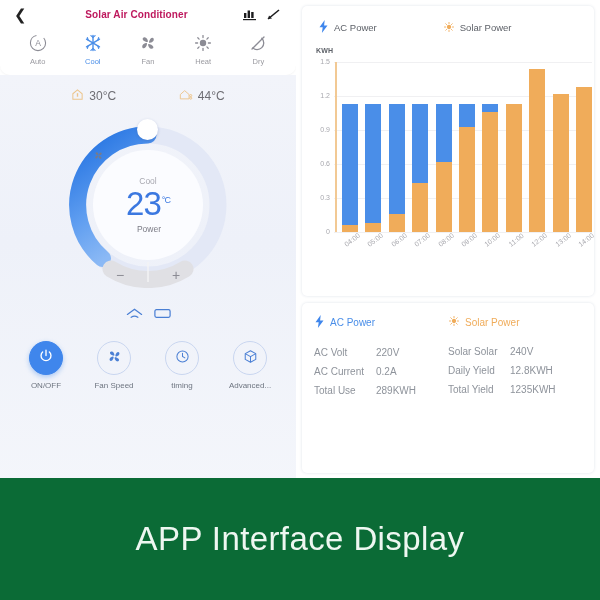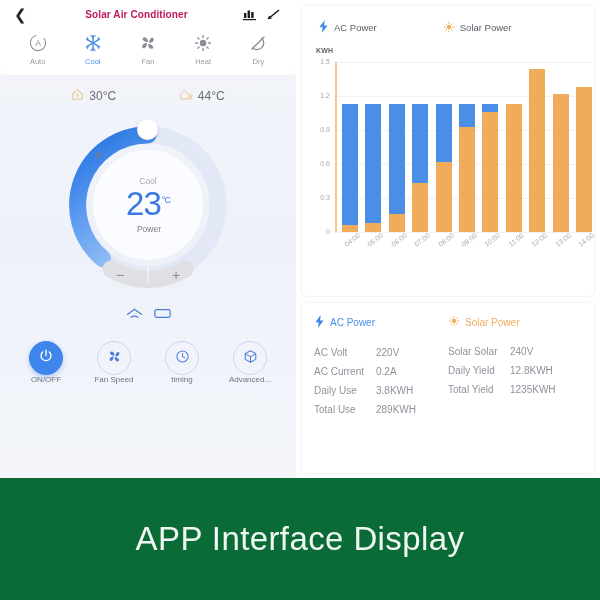--- a/index.html
+++ b/index.html
@@ -79,21 +79,21 @@
 
   
   .action-row { display:flex; justify-content:space-around; padding:17px 12px 0 12px; }
   .action-item { display:flex; flex-direction:column; align-items:center; width:58px; }
   .action-circle {
     width:34px; height:34px; border-radius:50%;
     border:1px solid #c9d6f0; background:transparent;
     display:flex; align-items:center; justify-content:center;
   }
   .action-circle.on { background:#3f86ec; border-color:#3f86ec; box-shadow:0 2px 5px rgba(63,134,236,.4); }
-  .action-label { font-size:8px; color:#6e7580; white-space:nowrap;text-align:center; }
+  .action-label { font-size:8px; color:#6e7580; margin-top:6px; white-space:nowrap;text-align:center; }
 
   
   .card {
     background:#ffffff; border-radius:5px;
     box-shadow:0 0 3px rgba(80,100,140,.18);
   }
   #chart-card { height:290px; padding:10px 8px 4px 8px; }
   .legend-row { display:flex; padding:4px 4px 0 8px; gap:66px; }
   .legend-item { display:flex; align-items:center; gap:5px; font-size:9.5px; color:#5d6168; }
   .kwh-label { font-size:7px; font-weight:bold; color:#5d6168; margin:12px 0 0 6px; letter-spacing:.2px; }
@@ -533,24 +533,20 @@
         <div class="stats-list" id="ac-rows">
             <div class="stats-line">
               <div class="k">AC  Volt</div>
               <div class="v">220V</div>
             </div>
             <div class="stats-line">
               <div class="k">AC Current</div>
               <div class="v">0.2A</div>
             </div>
             <div class="stats-line">
-              <div class="k">Daily Use</div>
-              <div class="v">3.8KWH</div>
-            </div>
-            <div class="stats-line">
               <div class="k">Total Use</div>
               <div class="v">289KWH</div>
             </div>
           </div>
       </div>
       <div class="stats-col">
         <div class="stats-head solar">
           <span>
             <svg width="12" height="12" viewBox="0 0 20 20">
               <circle cx="10" cy="10" r="3.6" fill="#f0ac5a"></circle>

